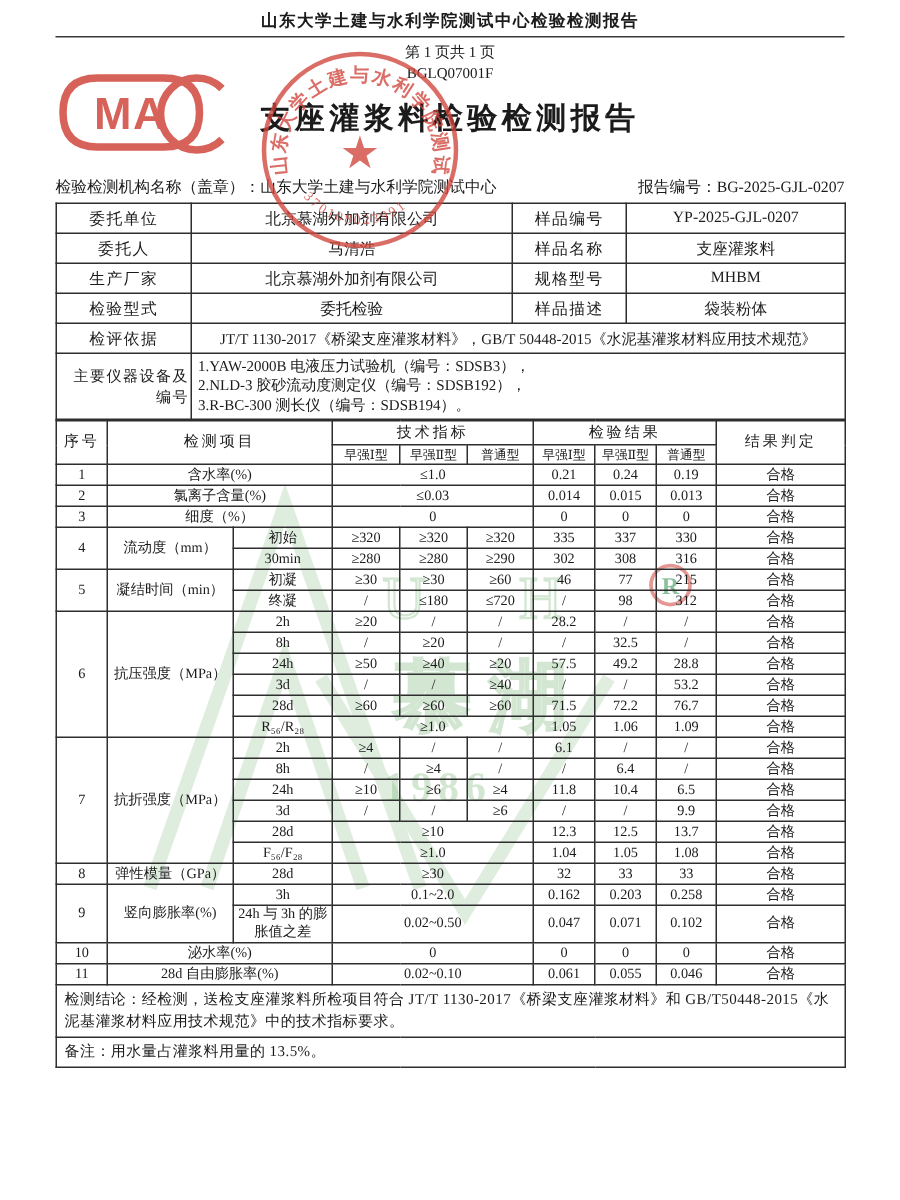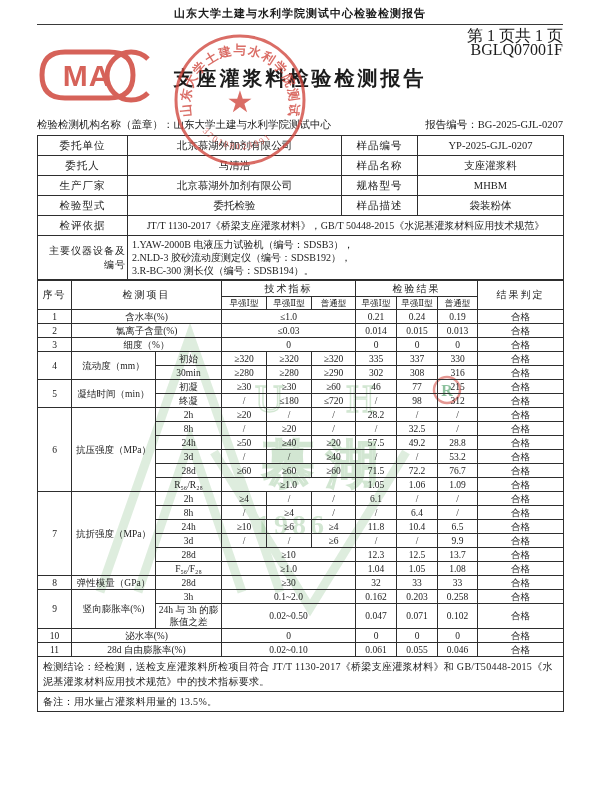--- a/index.html
+++ b/index.html
@@ -2,21 +2,21 @@
 <html><head>
 <meta charset="utf-8">
 <style>
   html,body{margin:0;padding:0;}
   body{width:600px;height:800px;overflow:hidden;background:#ffffff;
        font-family:"Liberation Serif","DejaVu Serif","DejaVu Sans",serif;color:#1b1b1b;}
   .page{position:relative;width:600px;height:800px;}
   .content{padding:6px 37px 0 37px;position:relative;}
   .doc-header{text-align:center;font-size:11px;font-weight:bold;letter-spacing:1px;
               padding-bottom:3px;border-bottom:1.5px solid #3a3a3a;}
-  .page-meta{text-align:right;font-size:16px;line-height:14px;margin-top:4px;}
+  .page-meta{text-align:center;font-size:10px;line-height:14px;margin-top:4px;}
   .report-title{text-align:center;font-size:20px;font-weight:bold;letter-spacing:3px;margin-top:8px;}
   .org-line{display:flex;justify-content:space-between;font-size:10.5px;margin-top:26px;margin-bottom:3px;}
   table{border-collapse:collapse;width:526px;table-layout:fixed;}
   td,th{border:1px solid #2e2e2e;text-align:center;vertical-align:middle;padding:0 1px;
         font-weight:normal;overflow:hidden;}
   .info-table td{font-size:10.5px;height:19px;}
   .info-table .lbl{letter-spacing:1px;}
   .info-table .inst{ text-align:left;font-size:10px;line-height:13px;padding:2px 4px;}
   .main-table td,.main-table th{font-size:9.5px;line-height:12px;height:13px;}
   .main-table .ghead{font-size:10px;height:15px;letter-spacing:2px;}

